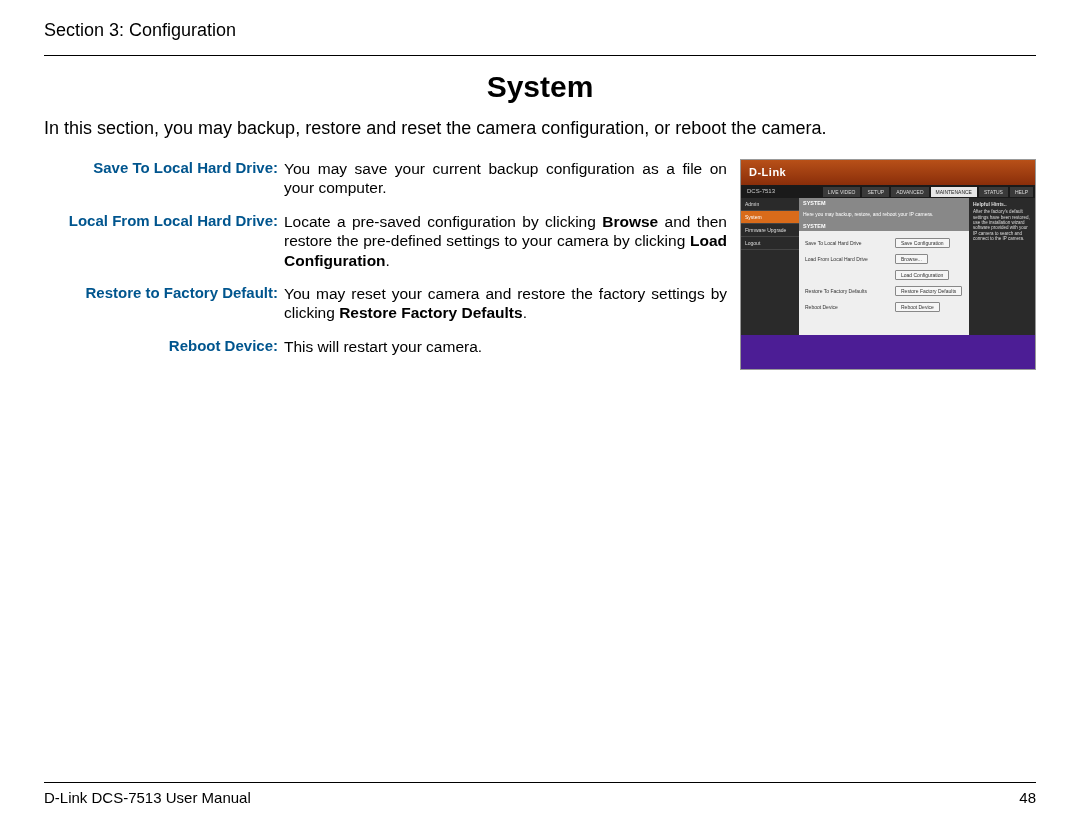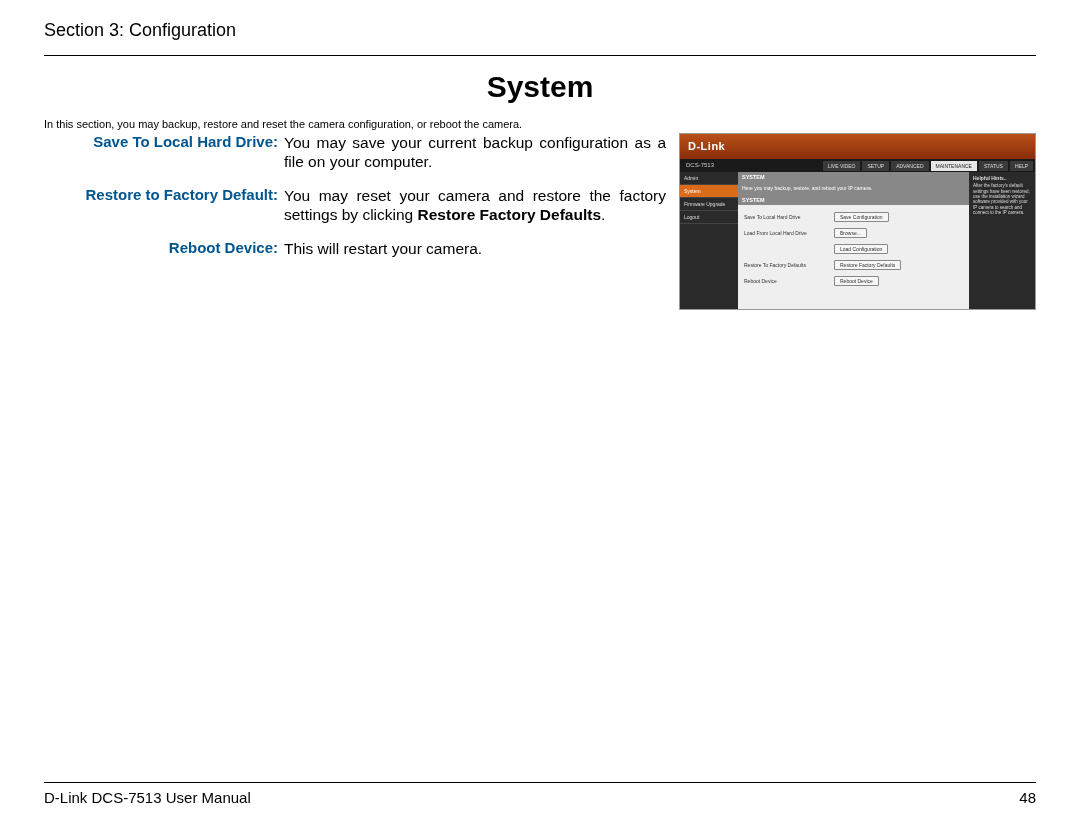--- a/index.html
+++ b/index.html
@@ -18,22 +18,22 @@
     margin-bottom: 14px;
   }
   .hr { border: none; border-top: 1px solid #000; margin-bottom: 14px; }
   .page-title {
     text-align: center;
     font-size: 30px;
     font-weight: 700;
     margin-bottom: 14px;
   }
   .intro {
-    font-size: 11px;
-    margin-bottom: 3px;
+    font-size: 18px;
+    margin-bottom: 20px;
   }
   .content-row { display: flex; gap: 13px; }
   .defs { flex: 1; }
   .def-item { display: flex; margin-bottom: 14px; }
   .def-label {
     width: 240px;
     text-align: right;
     color: #00558e;
     font-weight: 700;
     font-size: 15px;
@@ -41,21 +41,21 @@
     flex-shrink: 0;
   }
   .def-desc {
     flex: 1;
     font-size: 15.5px;
     line-height: 1.25;
     text-align: justify;
   }
   .def-desc b { font-weight: 700; }
   .screenshot {
-    width: 357px;
+    width: 296px;
     border: 1px solid #999;
     background: #4c1d95;
     padding: 0;
     font-size: 6px;
     line-height: 1.2;
     flex-shrink: 0;
   }
   .shot-banner {
     background: linear-gradient(#b85018, #8a2e0a);
     color: #fff;
@@ -126,20 +126,24 @@
 <h1 class="page-title">System</h1>
 
 <p class="intro">In this section, you may backup, restore and reset the camera configuration, or reboot the camera.</p>
 
 <div class="content-row">
 
   <div class="defs">
     <div class="def-item">
       <div class="def-label">Save To Local Hard Drive:</div>
       <div class="def-desc">You may save your current backup configuration as a file on your computer.</div>
+    </div>
+    <div class="def-item">
+      <div class="def-label">Local From Local Hard Drive:</div>
+      <div class="def-desc">Locate a pre-saved configuration by clicking <b>Browse</b> and then restore the pre-defined settings to your camera by clicking <b>Load Configuration</b>.</div>
     </div>
     <div class="def-item">
       <div class="def-label">Restore to Factory Default:</div>
       <div class="def-desc">You may reset your camera and restore the factory settings by clicking <b>Restore Factory Defaults</b>.</div>
     </div>
     <div class="def-item">
       <div class="def-label">Reboot Device:</div>
       <div class="def-desc">This will restart your camera.</div>
     </div>
   </div>

